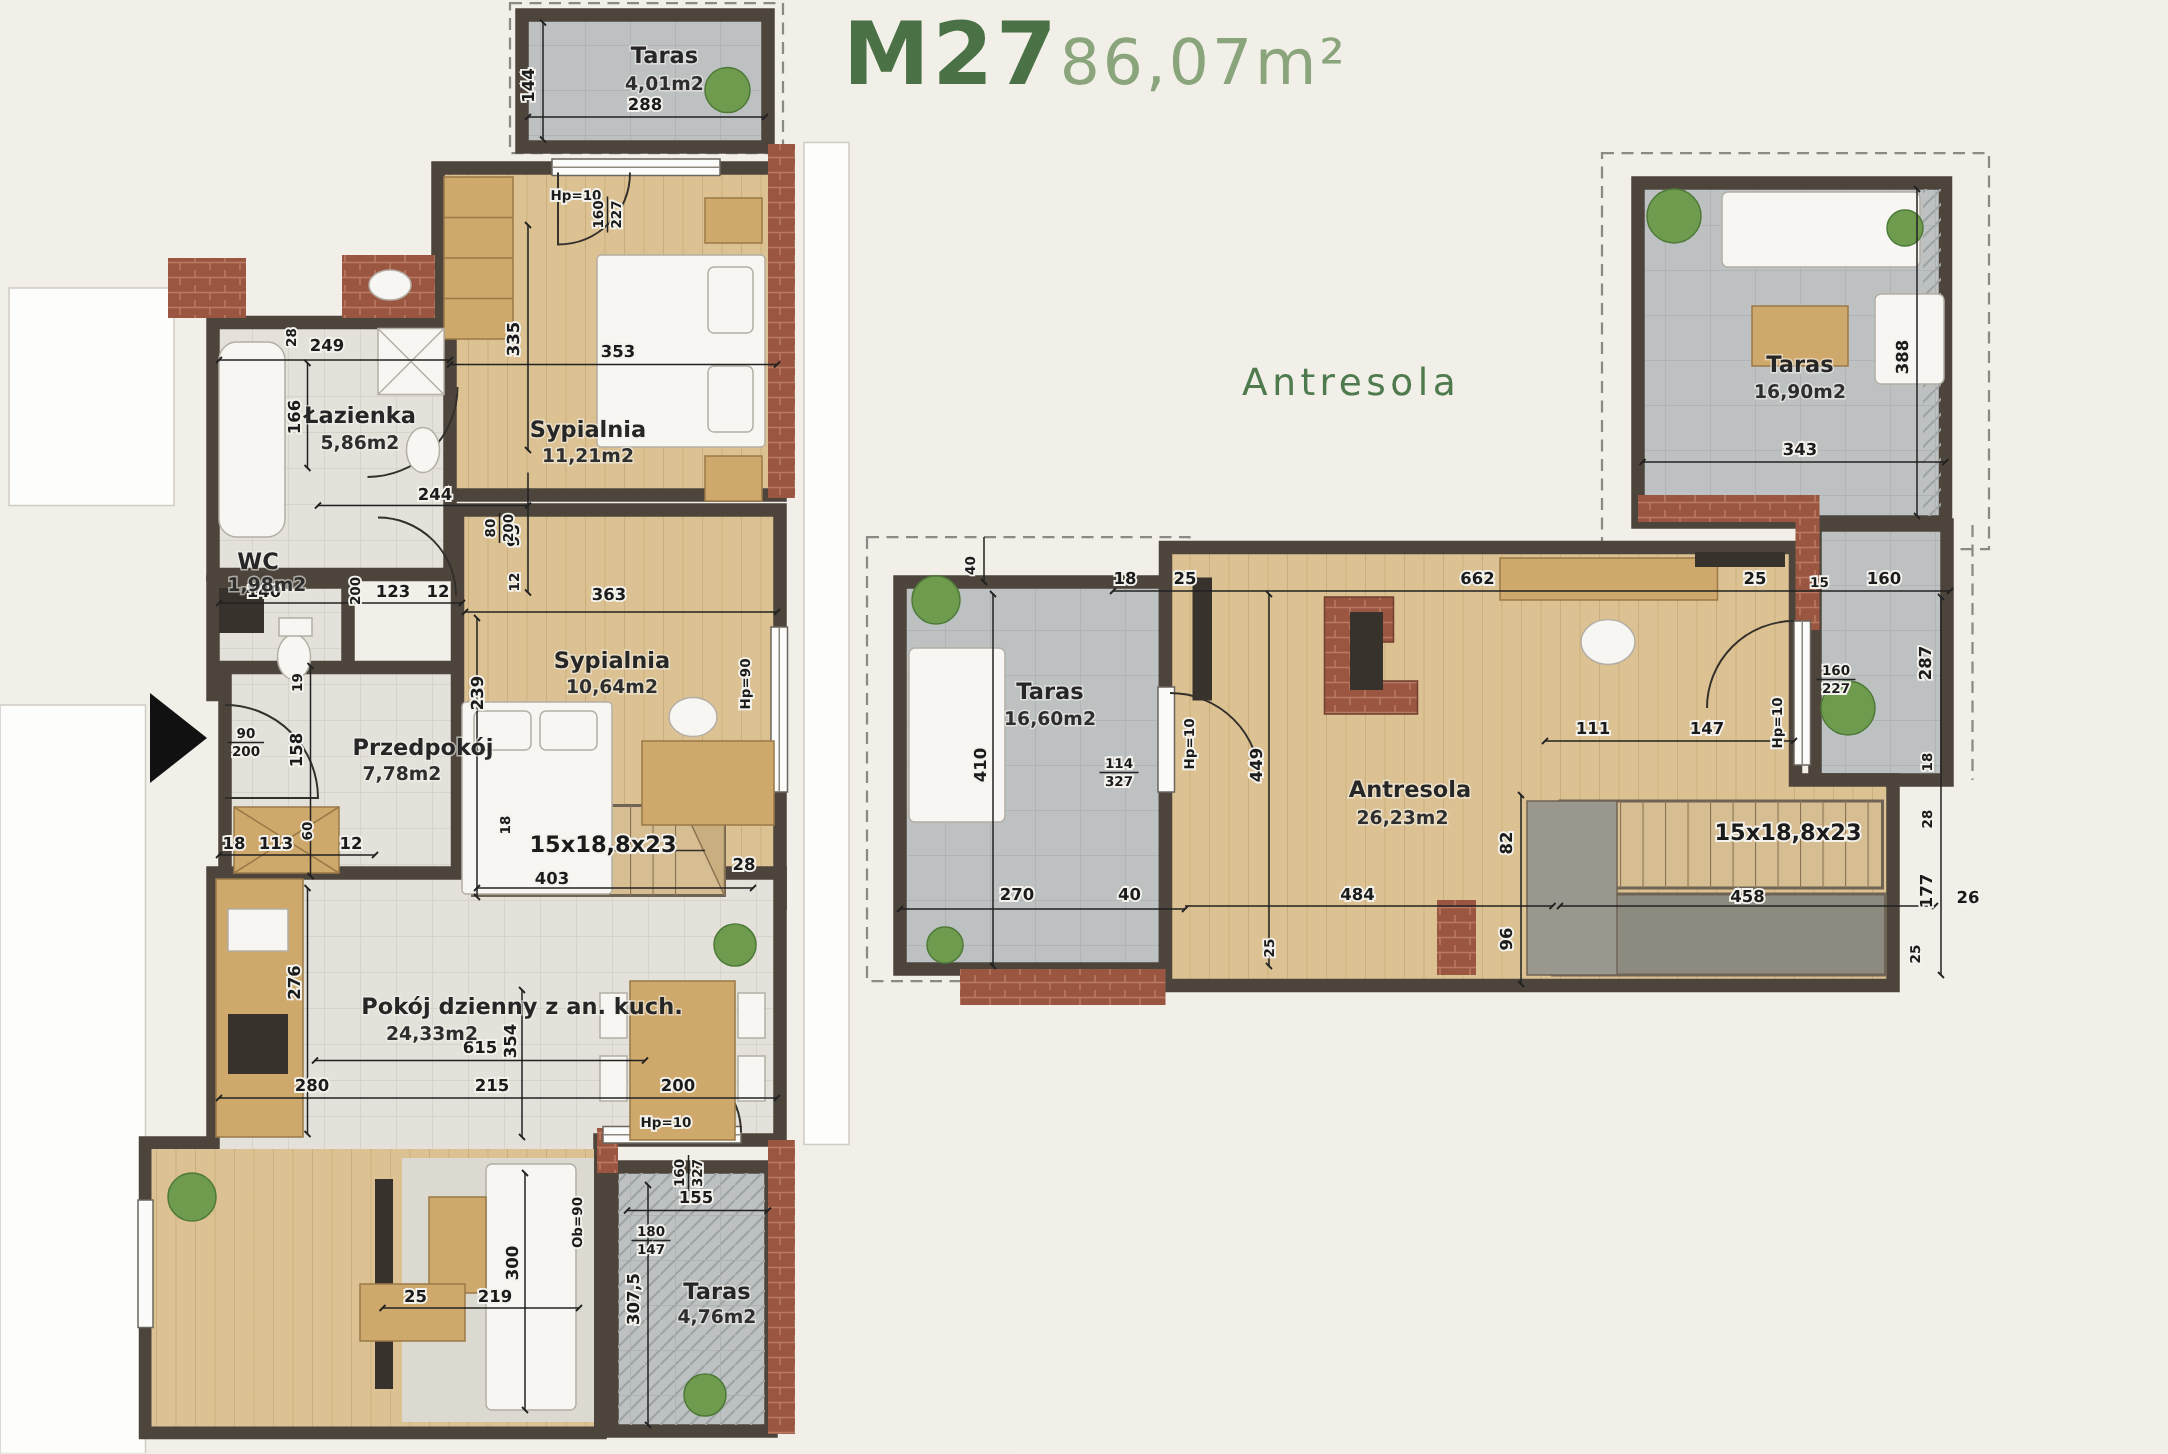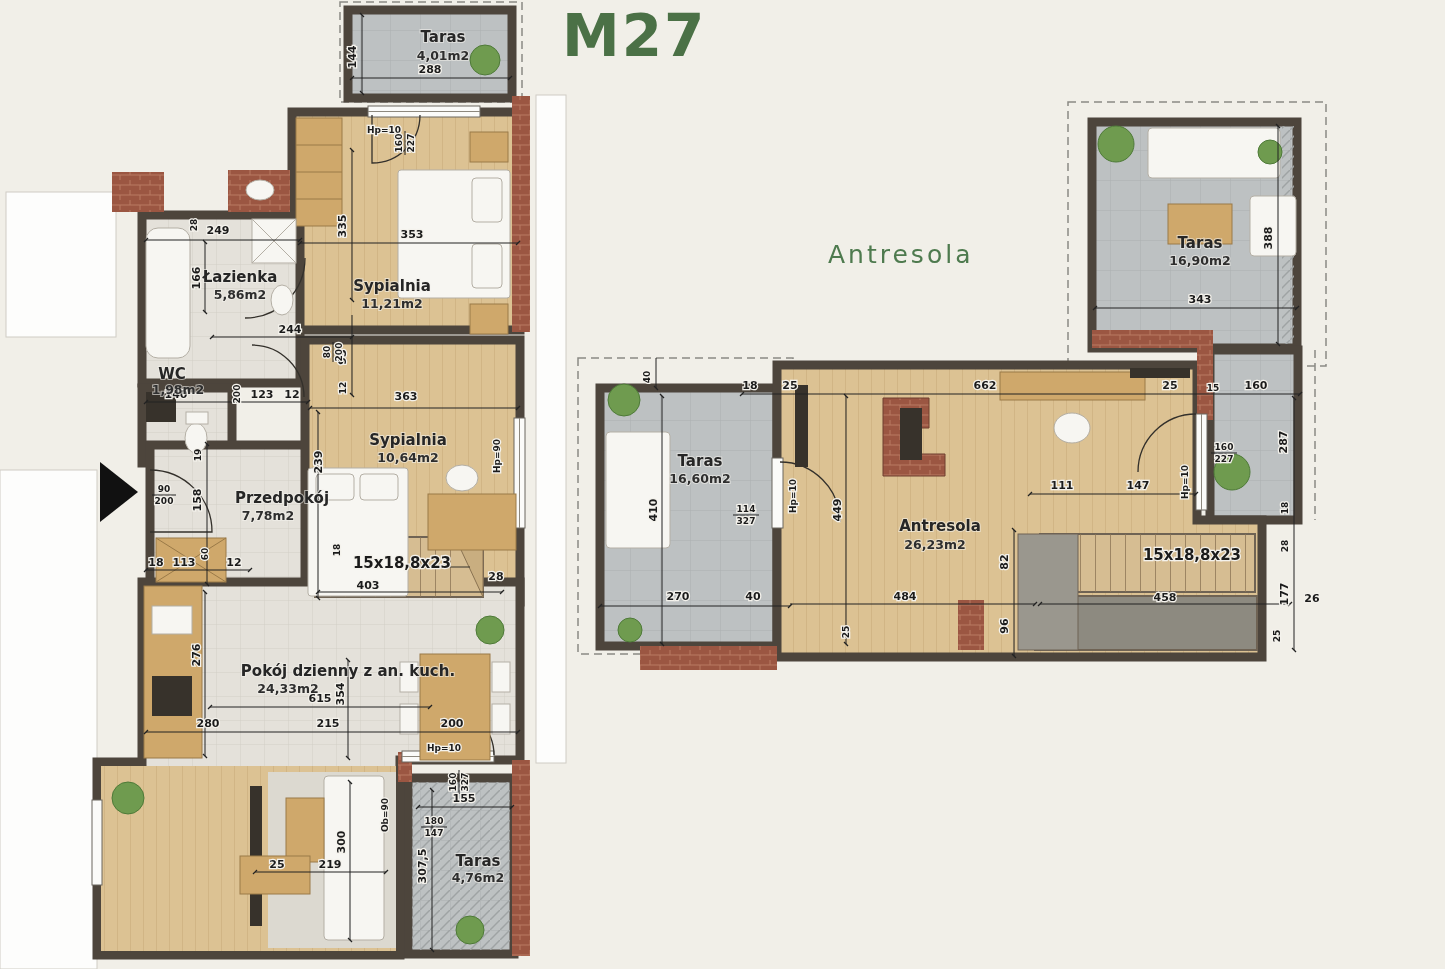--- a/index.html
+++ b/index.html
@@ -26,20 +26,21 @@
   .dark{fill:#37322b;}
   .plant{fill:#6f9b4f;stroke:#4e7a38;stroke-width:1;}
 </style>
 </head>
 <body>
 
 <div class="canvas">
 
   <div class="title-wrap">
     <span class="title-code">M27</span>
+    <span class="title-area">86,07m²</span>
   </div>
   <div class="upper-title">Antresola</div>
 
   <svg width="1445" height="969" style="position:absolute;left:0;top:0">
     <defs>
       <pattern id="plank" width="13" height="13" patternUnits="userSpaceOnUse">
         <rect width="13" height="13" fill="#dcc293"></rect>
           <line x1="0" y1="0" x2="0" y2="13" stroke="#c6a878" stroke-width="1"></line>
       </pattern>
       <pattern id="tile" width="24" height="24" patternUnits="userSpaceOnUse">

